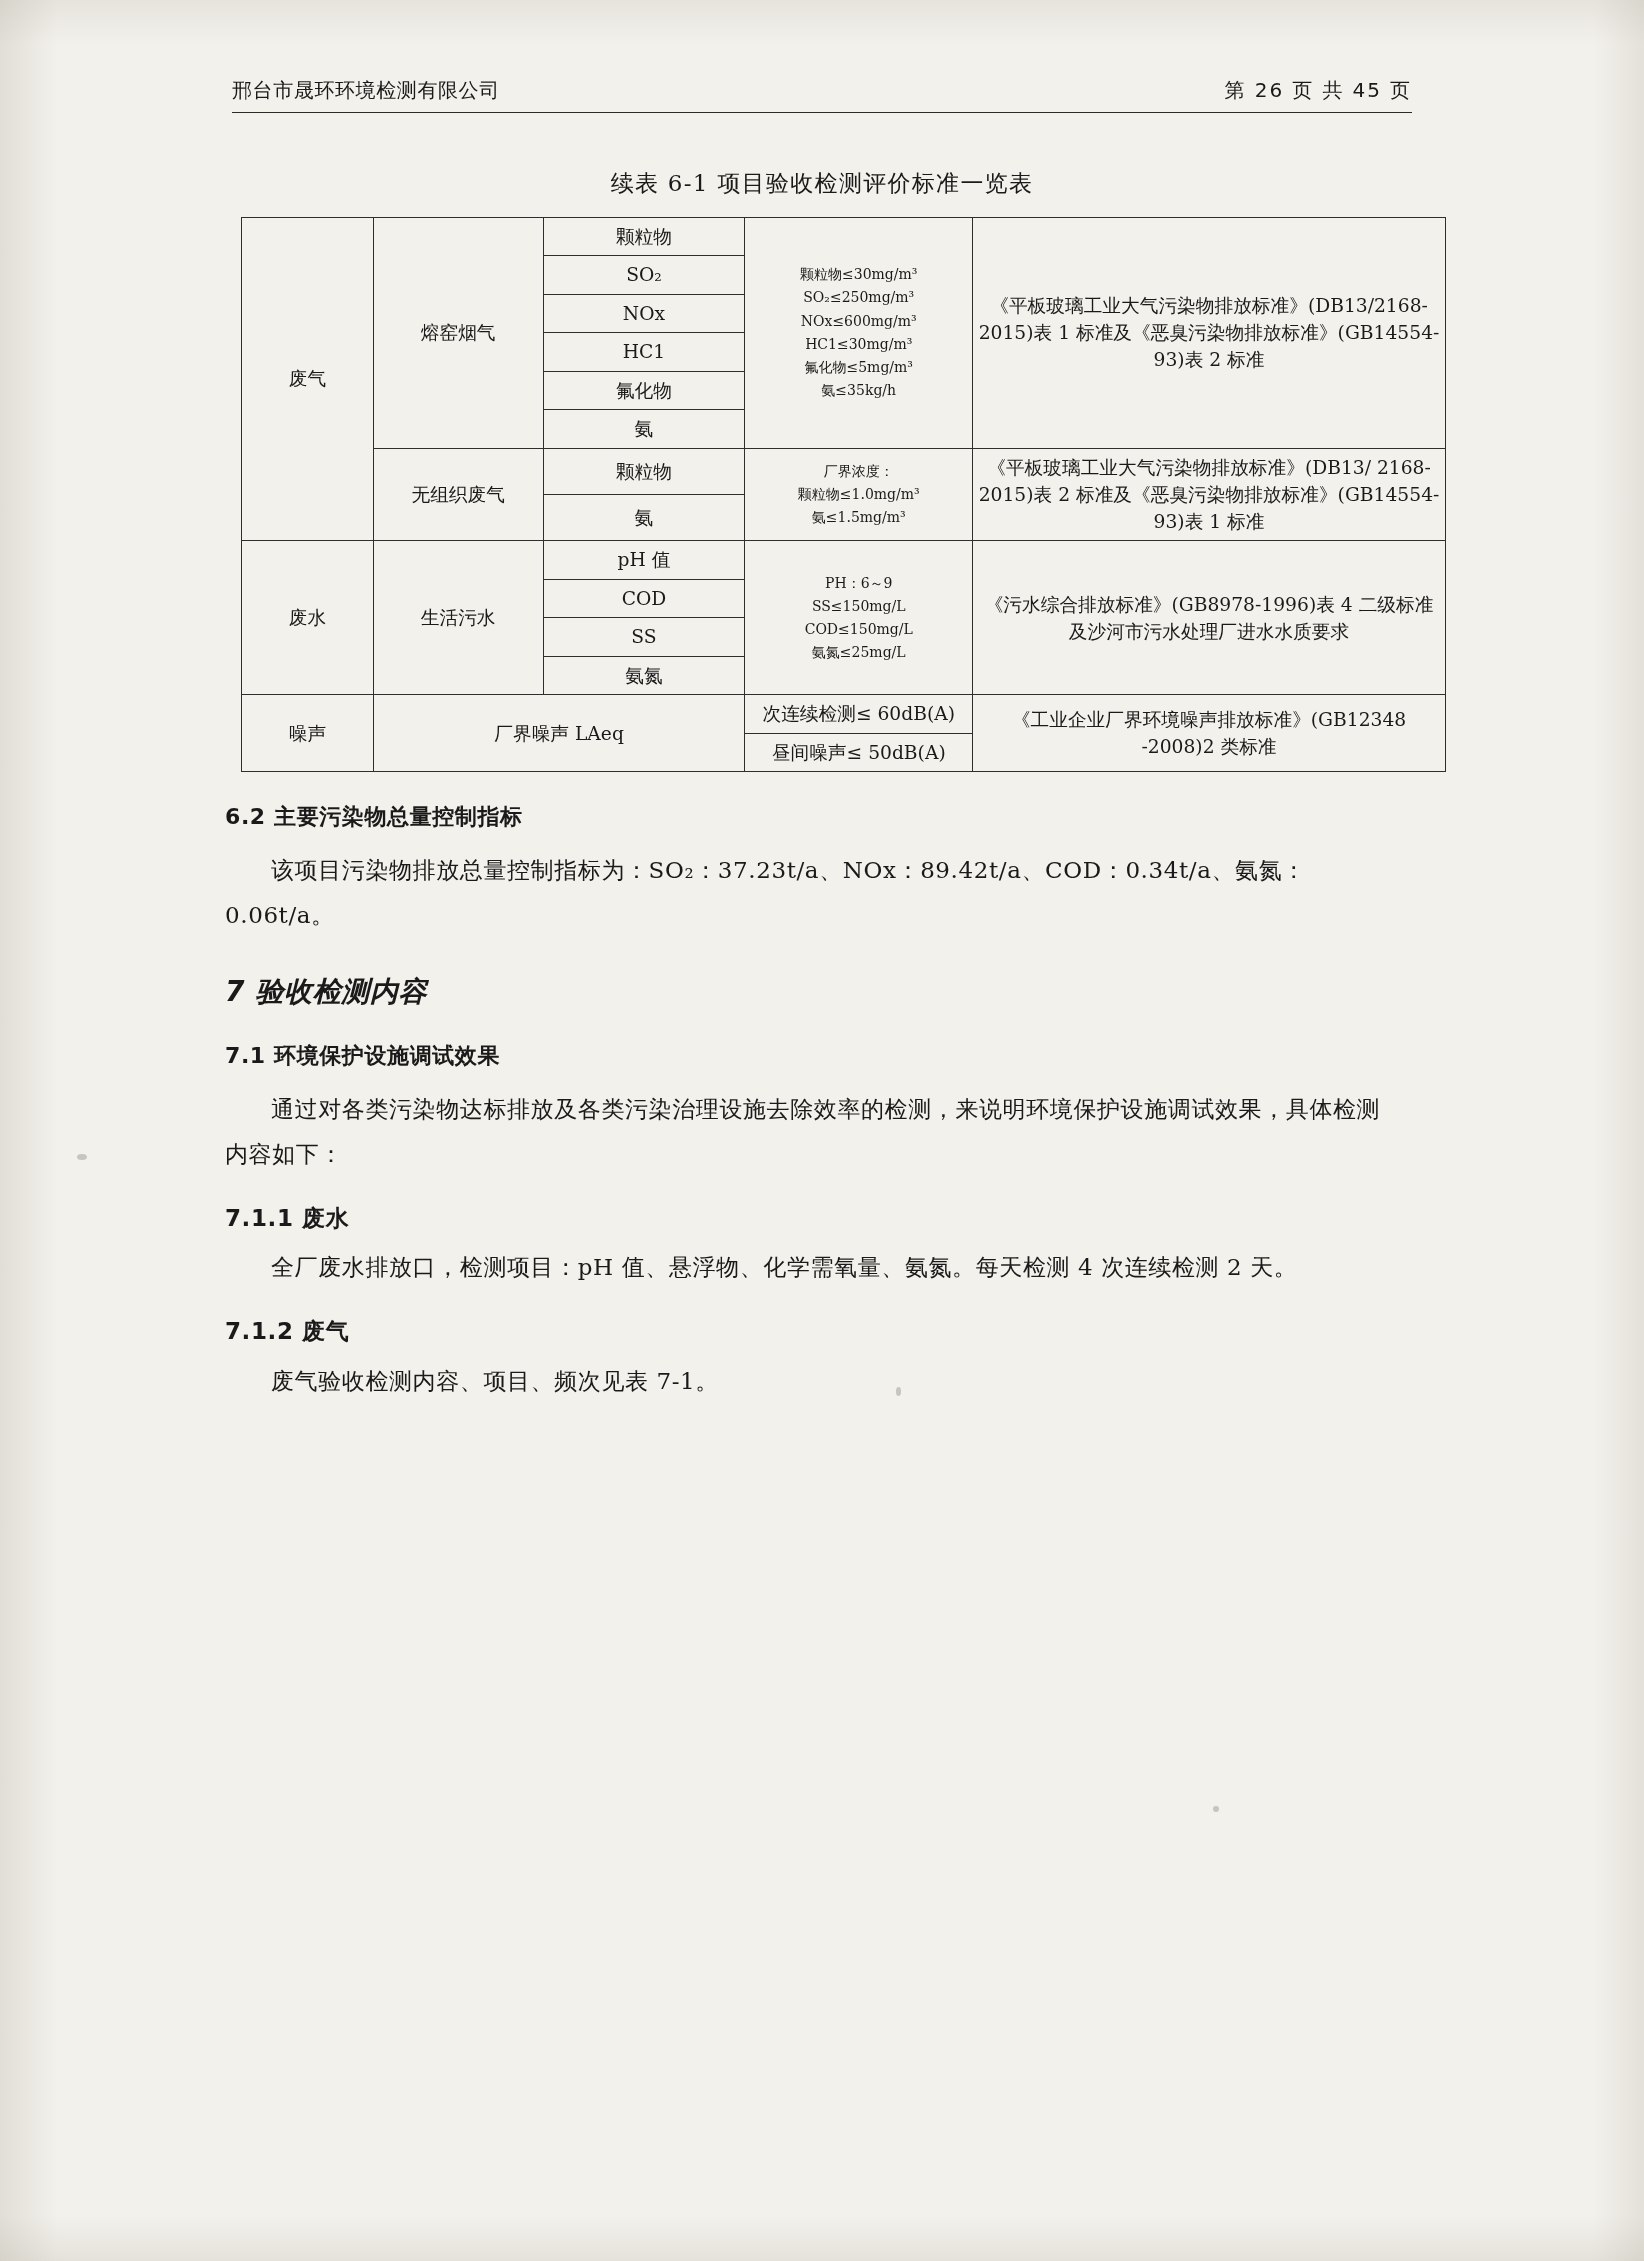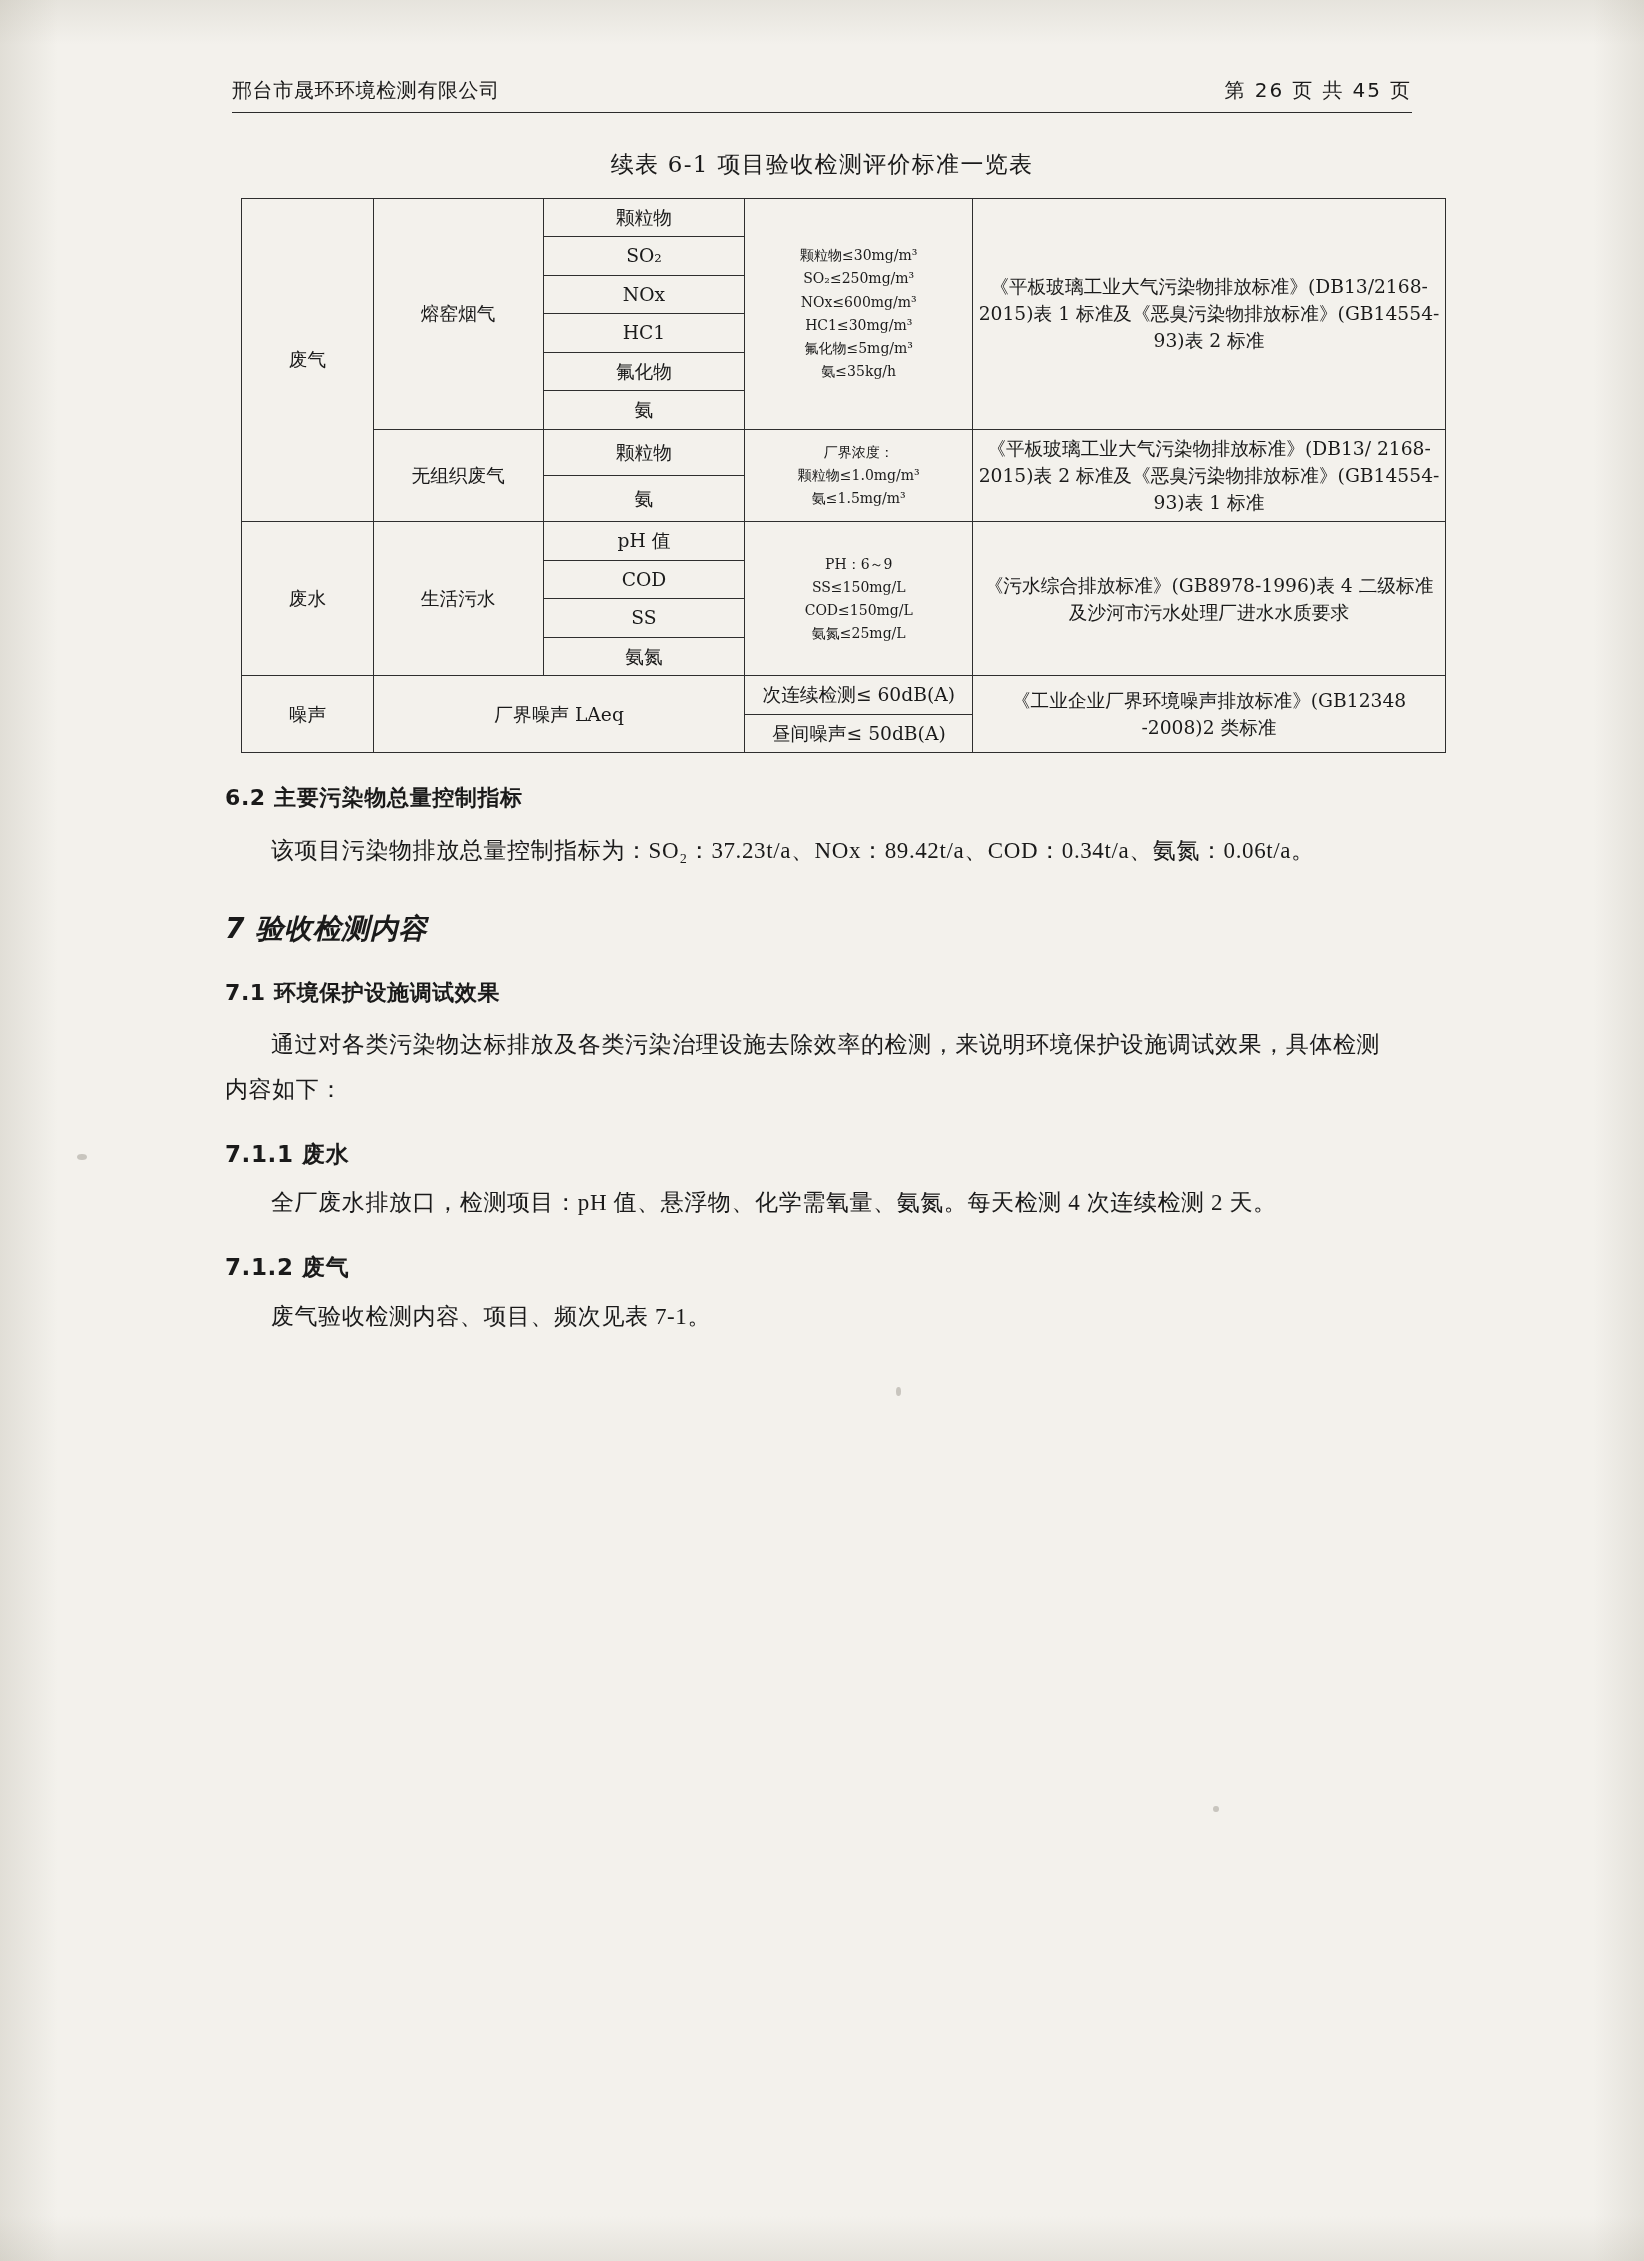--- a/index.html
+++ b/index.html
@@ -48,21 +48,21 @@
     width: 1180px;
     margin-left: 39px;
   }
   .doc-header .left { font-family: "DejaVu Sans", "Liberation Sans", sans-serif; font-size: 20px;}
   .doc-header .right { font-family: "DejaVu Sans", "Liberation Sans", sans-serif; font-size: 20px; letter-spacing: 1.9px;}
 
   
   .table-title {
     text-align: center;
     font-size: 23px;
-    margin-top: 36px;
+    margin-top: 55px;
     margin-bottom: 18px;
     letter-spacing: 1.3px;
     width: 1180px;
     margin-left: 39px;
   }
 
   
   table.std {
     border-collapse: collapse;
     width: 1161px;
@@ -113,21 +113,20 @@
     margin: 26px 0 11.6px 32px;
     letter-spacing: 0.6px;
   }
   p.para {
     font-size: 23px;
     line-height: 1.95;
     margin: 6.4px 0 6.4px 32px;
     text-indent: 2em;
     width: 1161px;
     letter-spacing: 0.6px;
-    font-family: Liberation Serif, serif;
   }
 
   
   .speck {
     position: absolute;
     background: rgba(120,115,105,0.35);
     border-radius: 50%;
     pointer-events: none;
   }
 </style>

